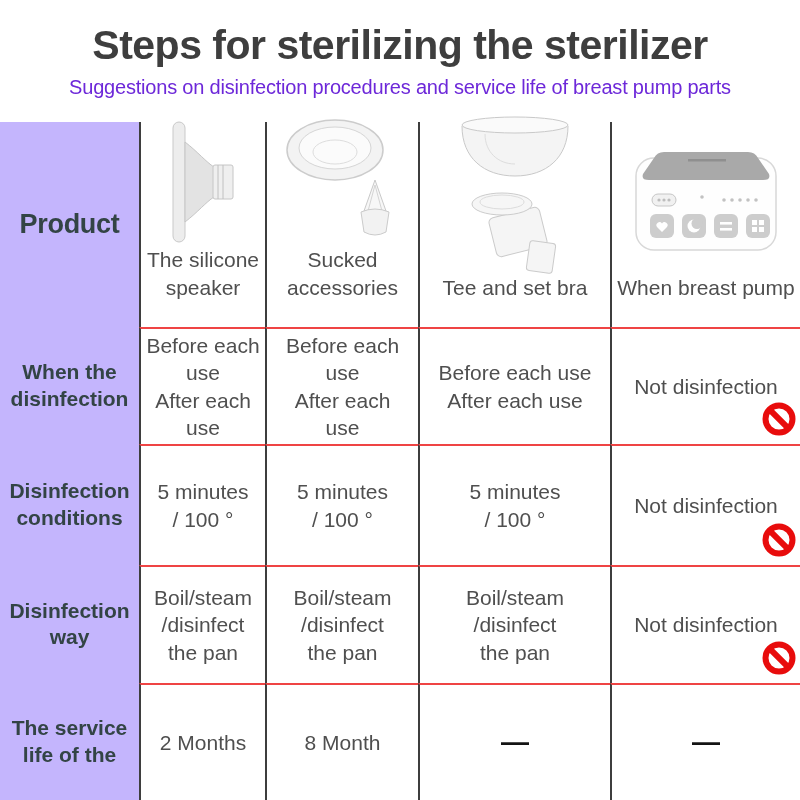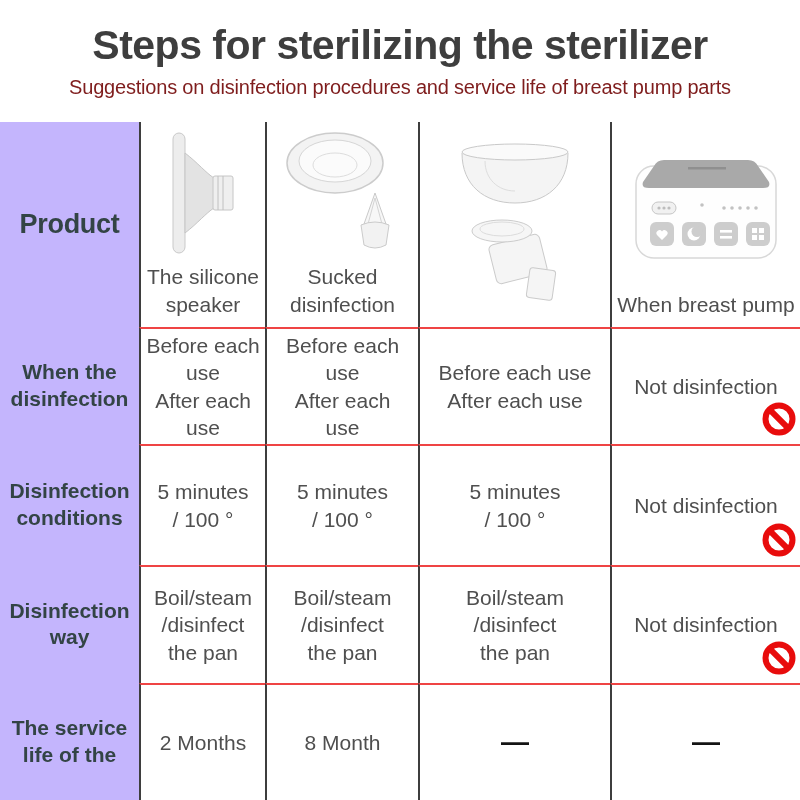--- a/index.html
+++ b/index.html
@@ -8,21 +8,21 @@
     font-family:"Liberation Sans",sans-serif;
   }
   .page{width:800px;height:800px;display:flex;flex-direction:column;}
   
   .hdr{height:122px;flex:0 0 122px;text-align:center;}
   .title{
     margin:0;padding-top:23px;font-size:41px;font-weight:bold;
     color:#3e3e3e;letter-spacing:-0.5px;line-height:1.1;
   }
   .subtitle{
-    margin:8px 0 0;font-size:20px;color:#7f1d1d;letter-spacing:-0.2px;
+    margin:8px 0 0;font-size:20px;color:#6d28d9;letter-spacing:-0.2px;
   }
   
   .tbl{
     flex:1 1 auto;display:grid;height:678px;
     grid-template-columns:139px 126px 153px 192px 190px;
     grid-template-rows:205px 117px 121px 118px 1fr;
   }
   .teal{
     background:#c4b5fd;color:#334445;font-weight:bold;font-size:21px;
     display:flex;align-items:center;justify-content:center;text-align:center;
@@ -31,21 +31,21 @@
   .teal.product{font-size:27px;letter-spacing:-0.3px;}
   .cell{
     background:#ffffff;border-left:2px solid #3e3e3e;
     display:flex;align-items:center;justify-content:center;text-align:center;
     color:#4f4f4f;font-size:21px;line-height:1.3;white-space:pre-line;
     position:relative;box-sizing:border-box;
   }
   .rowline{border-top:2px solid #ef4444;}
   .dashcell{font-size:28px;font-weight:bold;color:#141414;}
   
-  .product-cell{flex-direction:column;justify-content:flex-end;padding-bottom:9px;}
+  .product-cell{flex-direction:column;justify-content:flex-end;padding-bottom:26px;}
   .imgwrap{flex:1 1 auto;display:flex;align-items:center;justify-content:center;width:100%;}
   .plabel{white-space:pre-line;}
   
   .no-icon{position:absolute;right:3px;bottom:7px;width:36px;height:36px;}
 </style>
 </head>
 <body>
 
 <div class="page">
 
@@ -77,35 +77,36 @@
         <svg width="120" height="132" viewBox="0 0 120 132">
           <ellipse cx="52" cy="36" rx="48" ry="30" fill="#f3f3f3" stroke="#cccccc" stroke-width="1.5"></ellipse>
           <ellipse cx="52" cy="34" rx="36" ry="21" fill="#fbfbfb" stroke="#d6d6d6"></ellipse>
           <ellipse cx="52" cy="38" rx="22" ry="12" fill="none" stroke="#dddddd"></ellipse>
           <path d="M81,97 L92,66 L103,97 Z" fill="#f7f7f7" stroke="#c9c9c9"></path>
           <path d="M85,97 L92,71 L99,97" fill="none" stroke="#d4d4d4"></path>
           <path d="M78,98 Q92,92 106,98 L103,118 Q92,124 81,118 Z" fill="#f2f2f2" stroke="#cbcbcb"></path>
         </svg>
       </div>
       <div class="plabel">Sucked
-disinfection</div>
+accessories</div>
     </div>
 
     <div class="cell product-cell">
       <div class="imgwrap">
         <svg width="150" height="162" viewBox="0 0 150 162">
           <path d="M22,14 C22,46 44,64 75,64 C106,64 128,46 128,14" fill="#f4f4f4" stroke="#c9c9c9"></path>
           <ellipse cx="75" cy="13" rx="53" ry="8" fill="#fafafa" stroke="#c9c9c9"></ellipse>
           <path d="M45,22 C45,40 58,52 75,52" fill="none" stroke="#dddddd"></path>
           <rect x="52" y="100" width="52" height="40" rx="5" transform="rotate(-14 78 120)" fill="#f5f5f5" stroke="#cbcbcb"></rect>
           <rect x="88" y="130" width="26" height="30" rx="3" transform="rotate(8 101 145)" fill="#f5f5f5" stroke="#cbcbcb"></rect>
           <ellipse cx="62" cy="92" rx="30" ry="11" fill="#f6f6f6" stroke="#cccccc"></ellipse>
           <ellipse cx="62" cy="90" rx="22" ry="7" fill="none" stroke="#dcdcdc"></ellipse>
         </svg>
       </div>
+      <div class="plabel">Tee and set bra</div>
     </div>
 
     <div class="cell product-cell">
       <div class="imgwrap">
         <svg width="152" height="112" viewBox="0 0 152 112">
           <rect x="6" y="16" width="140" height="92" rx="18" fill="#fefefe" stroke="#d8d8d8" stroke-width="1.5"></rect>
           <path d="M34,10 L118,10 Q125,10 128,16 L139,32 Q141,38 133,38 L19,38 Q11,38 13,32 L24,16 Q27,10 34,10 Z" fill="#a9a9a9"></path>
           <rect x="58" y="17" width="38" height="2.5" fill="#8f8f8f"></rect>
           <rect x="22" y="52" width="24" height="12" rx="6" fill="#f1f1f1" stroke="#c6c6c6"></rect>
           <circle cx="29" cy="58" r="1.6" fill="#bdbdbd"></circle>

